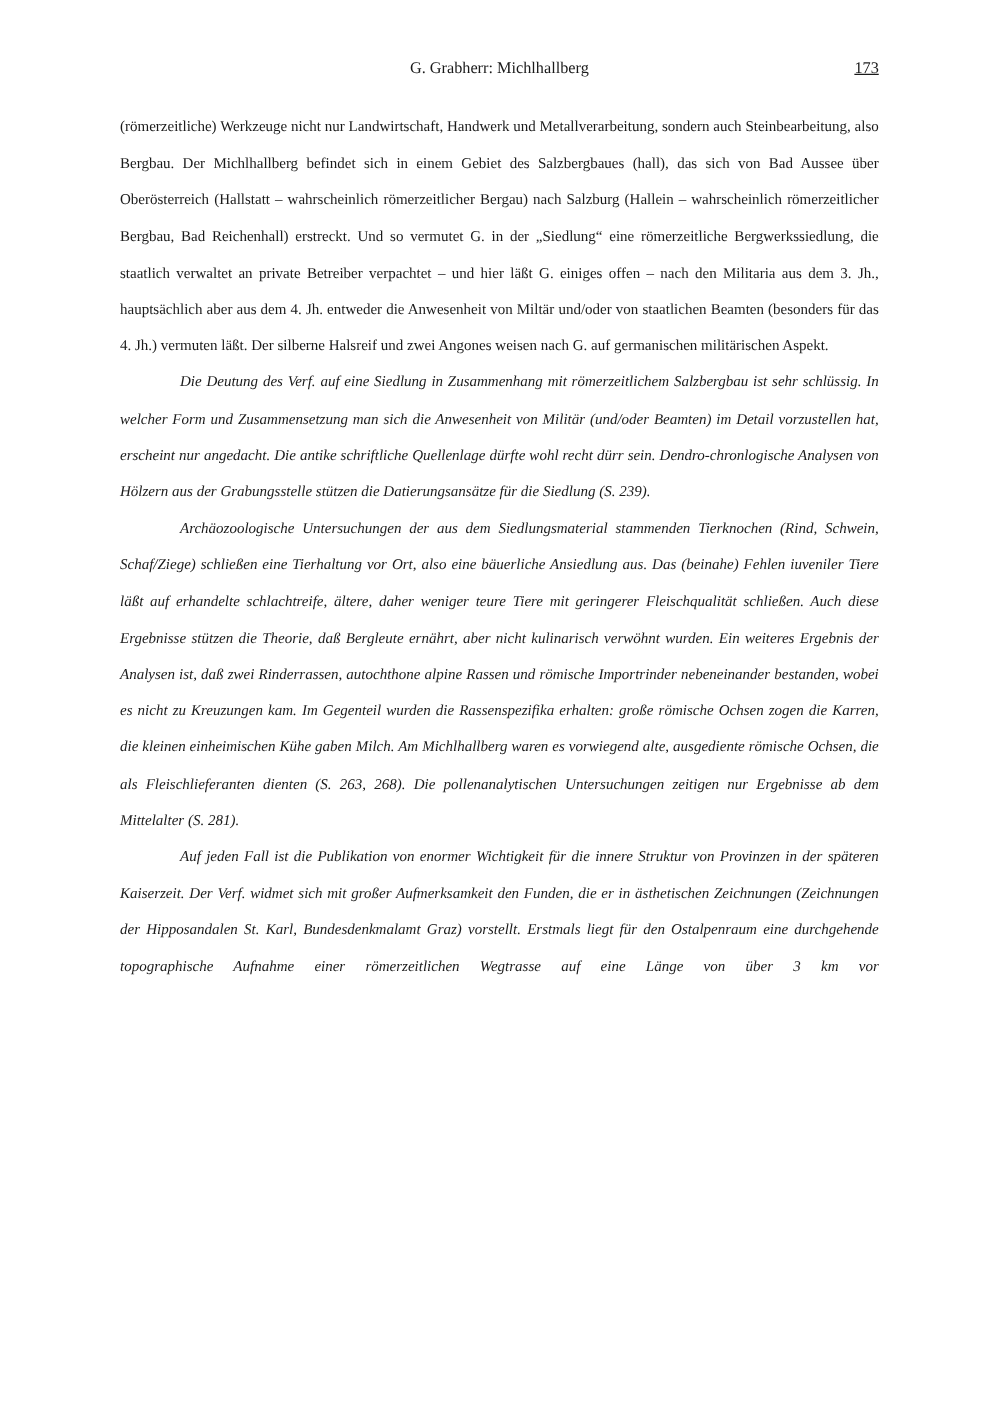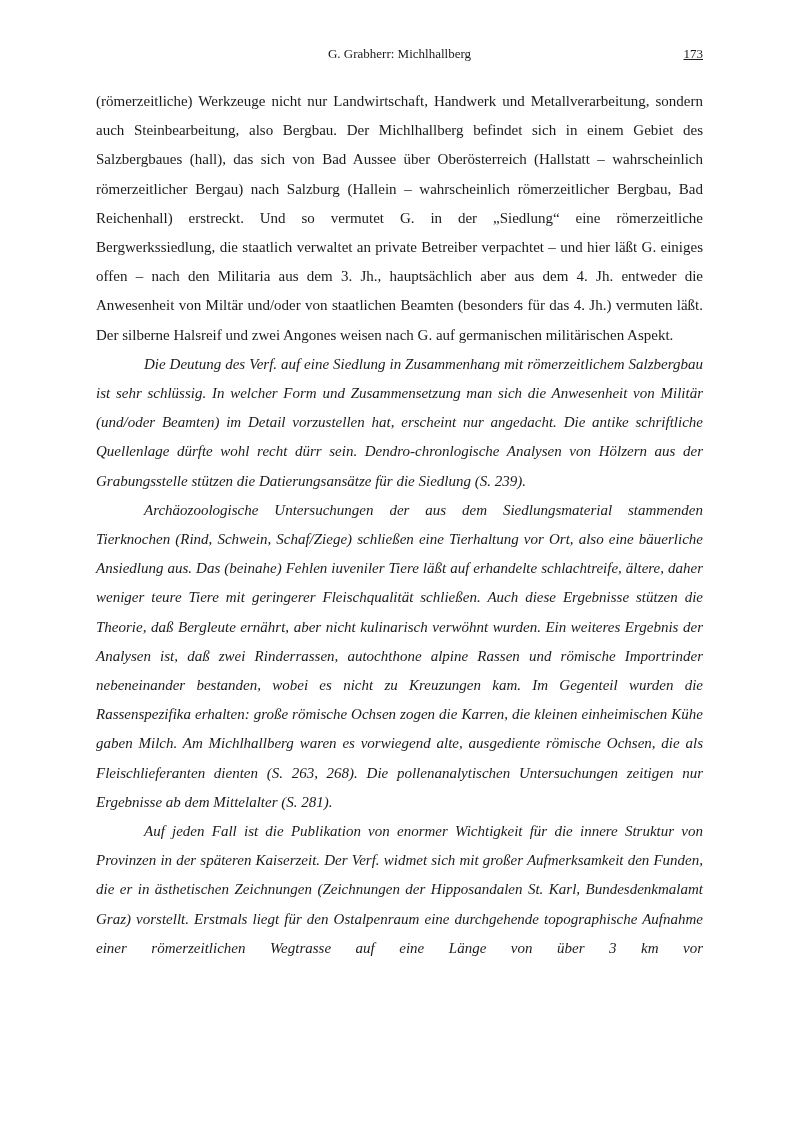--- a/index.html
+++ b/index.html
@@ -34,21 +34,21 @@
       position: absolute;
       right: 96px;
       top: 0;
       text-decoration: underline;
     }
     .body-text {
       position: absolute;
       top: 87px;
       left: 96px;
       width: 607px;
-      font-size: 15px;
+      font-size: 12px;
       line-height: 29.2px;
     }
     .body-text p {
       margin: 0;
       text-align: justify;
       hyphens: manual;
     }
     .body-text p.indent {
       text-indent: 48px;
       font-style: italic;

